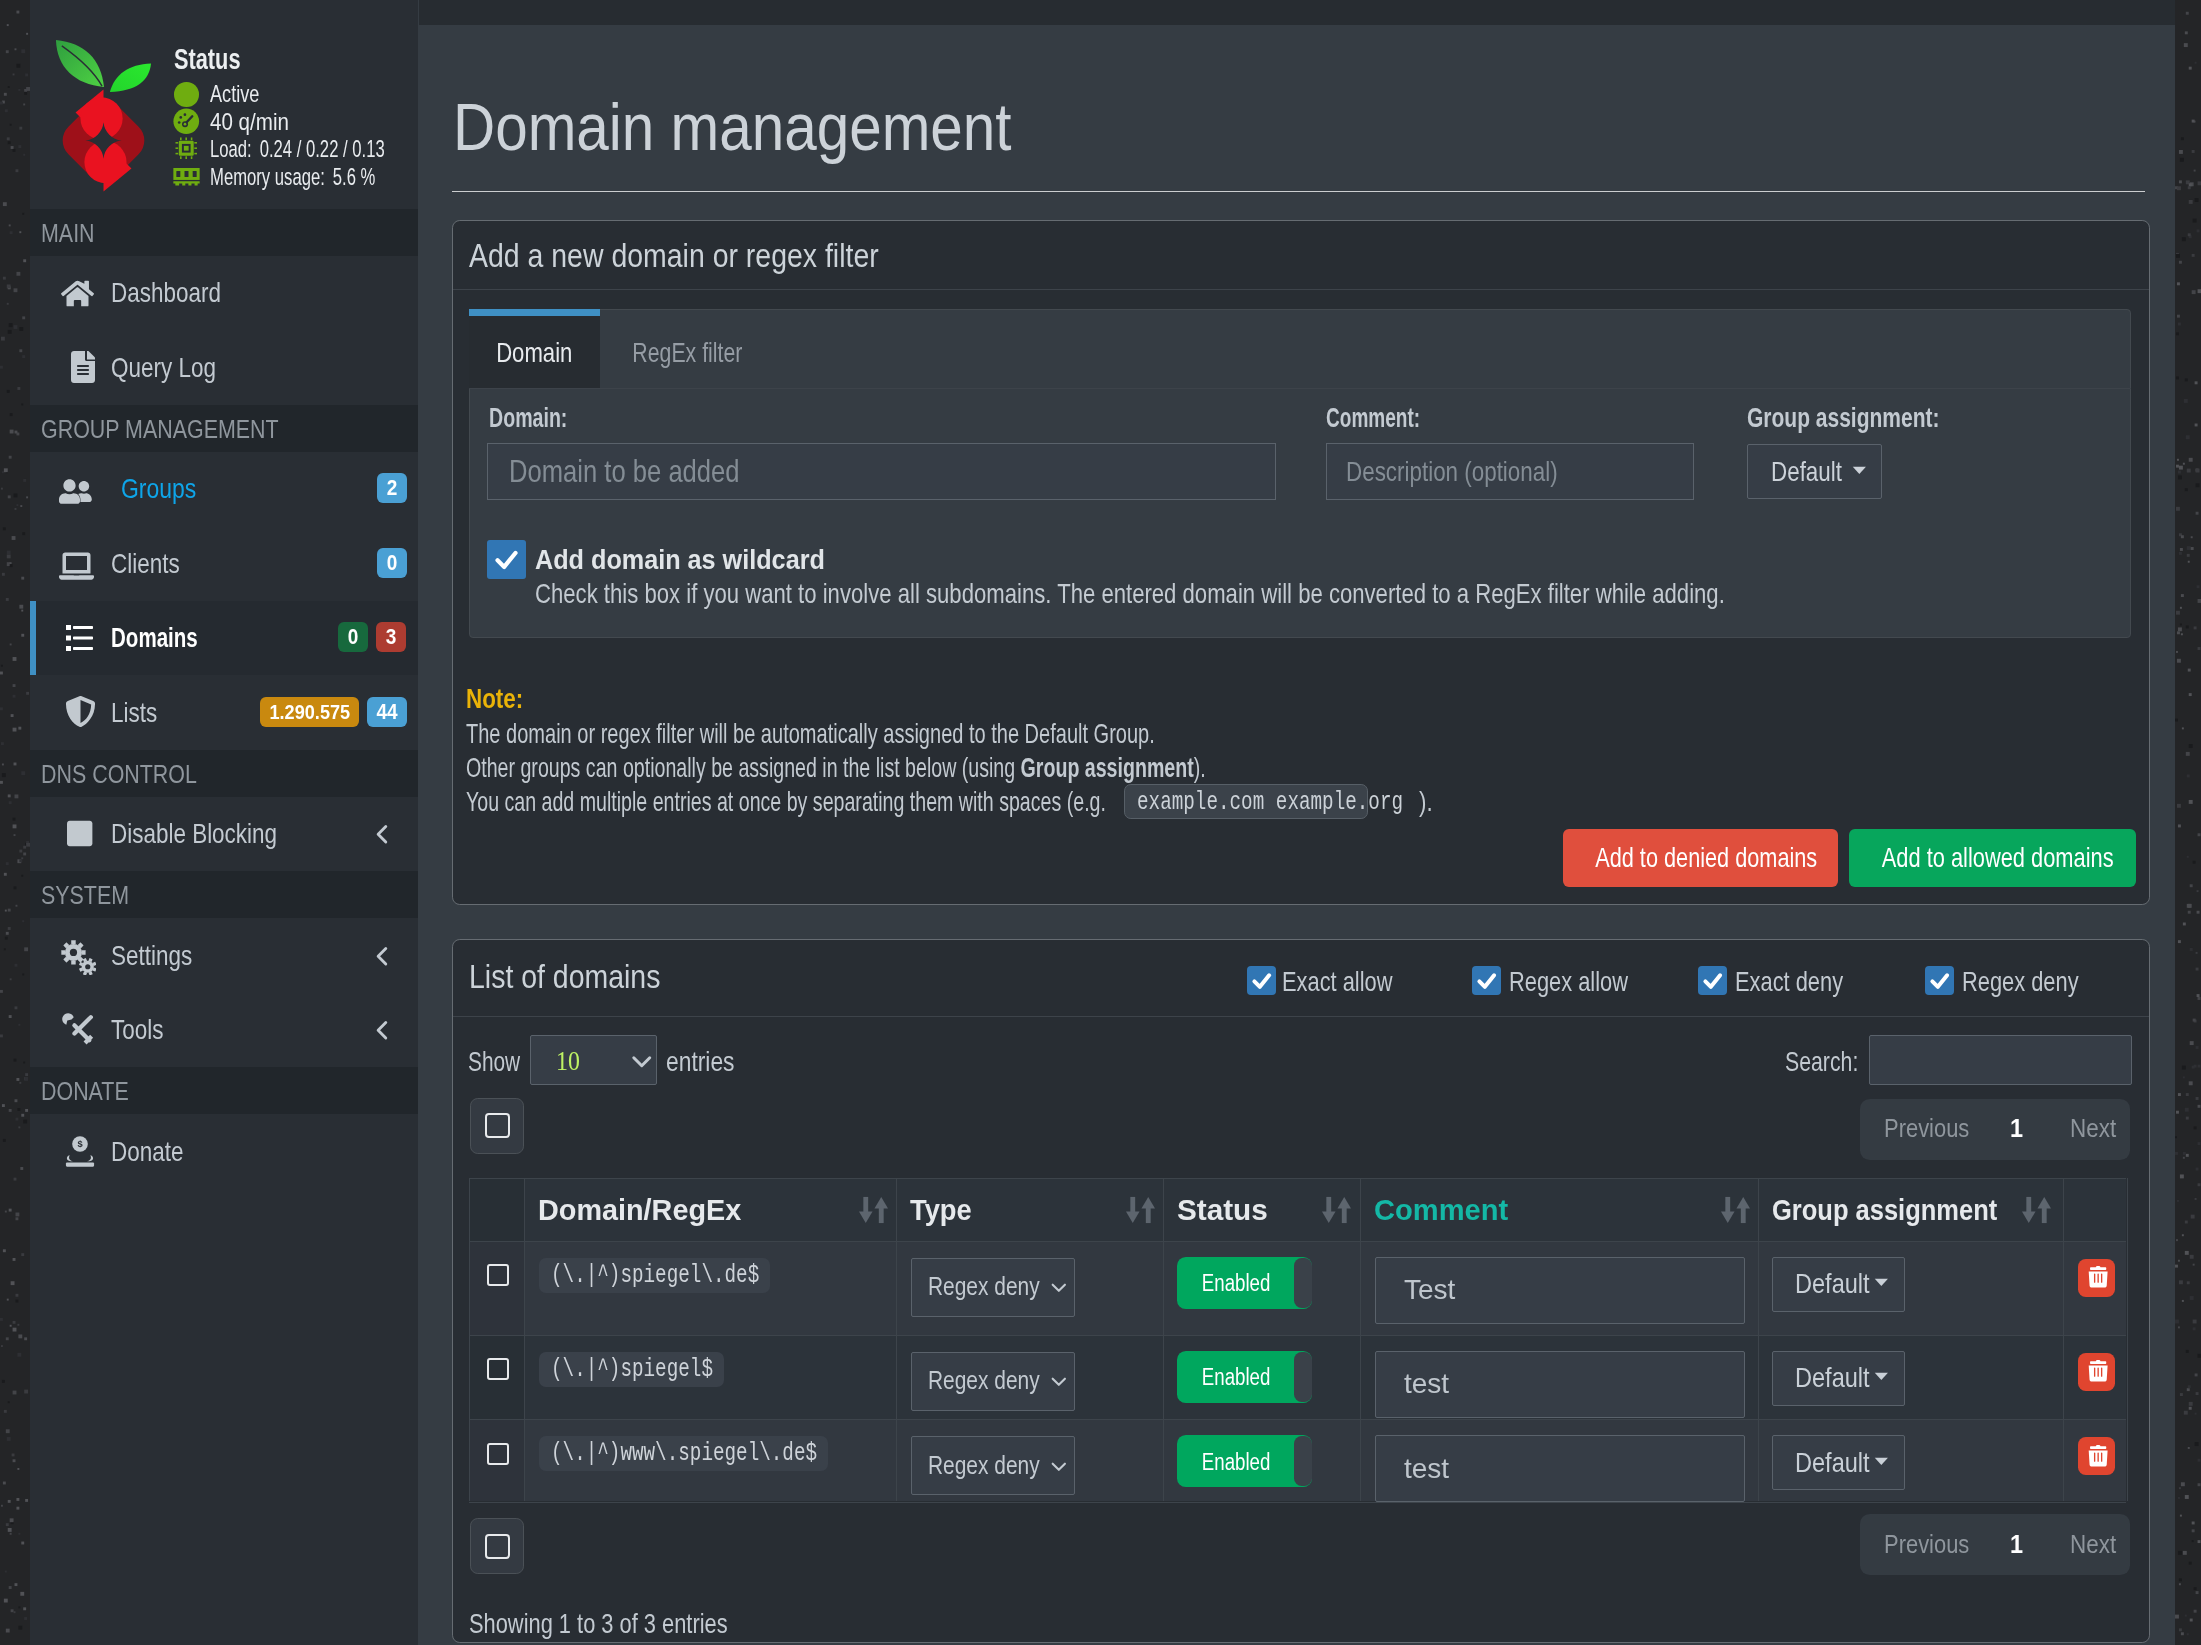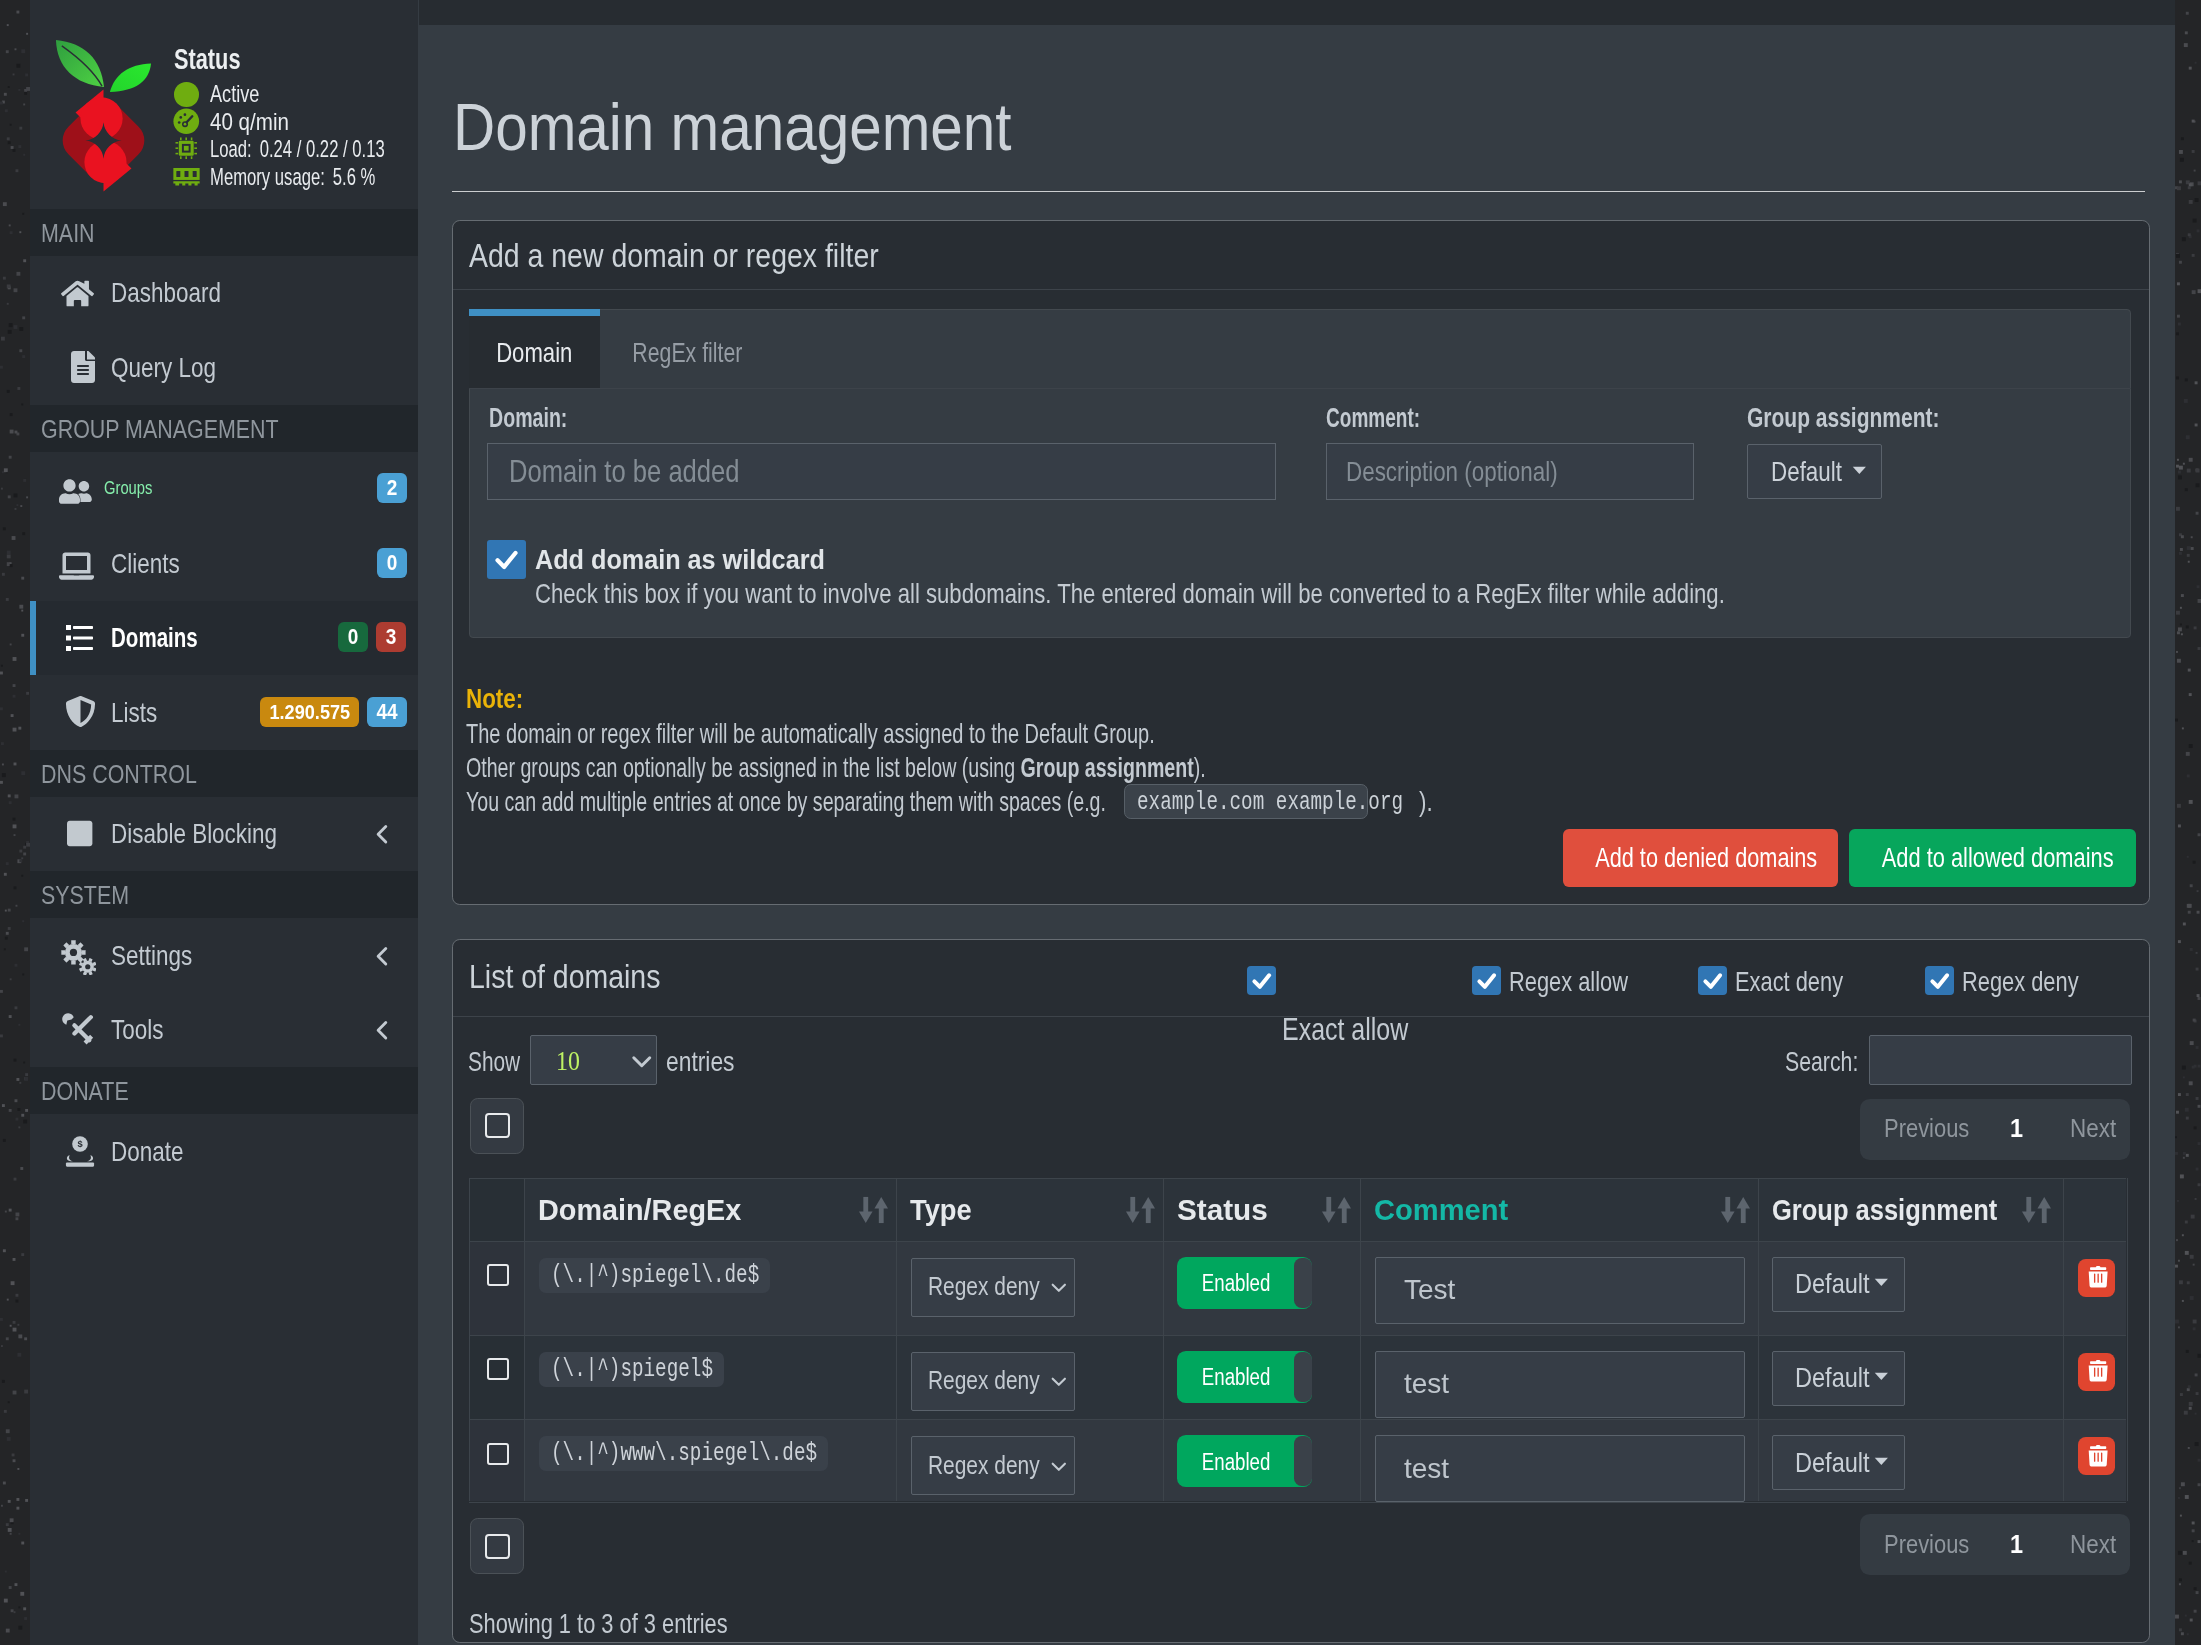--- a/index.html
+++ b/index.html
@@ -496,21 +496,21 @@
     </g>
   </svg>
 <div class="txt" style="left:111px;top:350px;font-size:27.4px;line-height:35px;color:#c3cad1;font-weight:normal;"><span style="transform:scaleX(0.82)">Query Log</span></div>
 <svg style="position:absolute;left:67px;top:351px" width="32" height="32" viewBox="0 0 384 512">
     <g fill="#c2c9cf">
       <path fill-rule="evenodd" d="M224 136V0H48C21 0 0 21 0 48v416c0 27 21 48 48 48h288c27 0 48-21 48-48V160H248c-13 0-24-11-24-24zm64 236c0 7-5 12-12 12H108c-7 0-12-5-12-12v-8c0-7 5-12 12-12h168c7 0 12 5 12 12zm0-64c0 7-5 12-12 12H108c-7 0-12-5-12-12v-8c0-7 5-12 12-12h168c7 0 12 5 12 12zm0-72v8c0 7-5 12-12 12H108c-7 0-12-5-12-12v-8c0-7 5-12 12-12h168c7 0 12 5 12 12zm96-114v14H256V0h14c6 0 12 2 17 7l90 90c5 5 7 11 7 17z"></path>
     </g>
   </svg>
 <div class="abs" style="left:30px;top:405px;width:388px;height:47px;background:#21262b"></div>
 <div class="txt" style="left:41px;top:413px;font-size:25.5px;line-height:33px;color:#8f969d;font-weight:normal;"><span style="transform:scaleX(0.84)">GROUP MANAGEMENT</span></div>
-<div class="txt" style="left:104px;top:471px;font-size:18px;line-height:35px;color:#86efac;font-weight:normal;"><span style="transform:scaleX(0.82)">Groups</span></div>
+<div class="txt" style="left:121px;top:471px;font-size:28px;line-height:35px;color:#0ea5e9;font-weight:normal;"><span style="transform:scaleX(0.82)">Groups</span></div>
 <svg style="position:absolute;left:59px;top:474px" width="35" height="35" viewBox="0 0 640 512">
     <g fill="#c2c9cf">
       <path d="M192 256c62 0 112-50 112-112S254 32 192 32 80 82 80 144s50 112 112 112zm77 32h-8c-21 10-44 16-69 16s-48-6-69-16h-8C52 288 0 340 0 403v29c0 27 22 48 48 48h288c27 0 48-21 48-48v-29c0-63-52-115-115-115zm187-32c53 0 96-43 96-96s-43-96-96-96-96 43-96 96 43 96 96 96zm48 32h-4c-14 5-29 8-44 8s-30-3-44-8h-4c-20 0-39 6-56 15 24 26 40 61 40 100v38c0 2 0 4-1 7h161c27 0 48-21 48-48 0-62-50-112-112-112z"></path>
     </g>
   </svg>
 <div class="txt ctr" style="left:377px;top:473px;width:30px;height:30px;background:#4aa0d4;border-radius:5.9px;color:#fff;font-size:21.6px;font-weight:bold;text-align:center;line-height:30px"><span style="transform:scaleX(0.88)">2</span></div>
 <div class="txt" style="left:111px;top:546px;font-size:27.4px;line-height:35px;color:#c3cad1;font-weight:normal;"><span style="transform:scaleX(0.82)">Clients</span></div>
 <svg style="position:absolute;left:59px;top:549px" width="35" height="35" viewBox="0 0 640 512">
     <g fill="#c2c9cf">
       <path fill-rule="evenodd" d="M624 416H382c-1 0-2 0-3 1-4 2-8 3-13 3h-92c-5 0-9-1-13-3-1-1-2-1-3-1H16c-9 0-16 7-16 16v16c0 26 22 48 48 48h544c26 0 48-22 48-48v-16c0-9-7-16-16-16zM576 48c0-26-22-48-48-48H112C86 0 64 22 64 48v336h512zm-64 272H128V64h384z"></path>
@@ -632,21 +632,21 @@
 <div class="txt" style="left:1419px;top:783px;font-size:28px;line-height:37px;color:#c3cad1;font-weight:normal;"><span style="transform:scaleX(0.8)">).</span></div>
 <div class="txt ctr" style="left:1563px;top:829px;width:275px;height:58px;line-height:58px;text-align:center;background:#e04f3d;border-radius:5.9px;color:#fff;font-size:28px"><span style="transform:scaleX(0.775)">Add to denied domains</span></div>
 <div class="txt ctr" style="left:1849px;top:829px;width:287px;height:58px;line-height:58px;text-align:center;background:#07a65c;border-radius:5.9px;color:#fff;font-size:28px"><span style="transform:scaleX(0.78)">Add to allowed domains</span></div>
 <div class="abs" style="left:452px;top:939px;width:1698px;height:704px;background:#282d33;border:1px solid #666c72;border-radius:7.8px"></div>
 <div class="txt" style="left:469px;top:954px;font-size:34px;line-height:45px;color:#ccd3d9;font-weight:normal;"><span style="transform:scaleX(0.837)">List of domains</span></div>
 <div class="abs" style="left:453px;top:1016px;width:1696px;height:1px;background:#3d434a"></div>
 <div class="abs" style="left:1247px;top:966px;width:29px;height:29px;background:#3176b4;border-radius:3.9px"></div>
 <svg style="position:absolute;left:1249px;top:968px" width="25.5" height="25.5" viewBox="0 0 512 512">
     <path d="M108 268 218 378 404 148" stroke="#fff" stroke-width="80" fill="none" stroke-linecap="round" stroke-linejoin="round"></path>
   </svg>
-<div class="txt" style="left:1282px;top:963px;font-size:32px;line-height:37px;color:#c3cad1;font-weight:normal;margin-top:48px;"><span style="transform:scaleX(0.78)">Exact allow</span></div>
+<div class="txt" style="left:1282px;top:963px;font-size:28px;line-height:37px;color:#c3cad1;font-weight:normal;"><span style="transform:scaleX(0.78)">Exact allow</span></div>
 <div class="abs" style="left:1472px;top:966px;width:29px;height:29px;background:#3176b4;border-radius:3.9px"></div>
 <svg style="position:absolute;left:1474px;top:968px" width="25.5" height="25.5" viewBox="0 0 512 512">
     <path d="M108 268 218 378 404 148" stroke="#fff" stroke-width="80" fill="none" stroke-linecap="round" stroke-linejoin="round"></path>
   </svg>
 <div class="txt" style="left:1509px;top:963px;font-size:28px;line-height:37px;color:#c3cad1;font-weight:normal;"><span style="transform:scaleX(0.78)">Regex allow</span></div>
 <div class="abs" style="left:1698px;top:966px;width:29px;height:29px;background:#3176b4;border-radius:3.9px"></div>
 <svg style="position:absolute;left:1700px;top:968px" width="25.5" height="25.5" viewBox="0 0 512 512">
     <path d="M108 268 218 378 404 148" stroke="#fff" stroke-width="80" fill="none" stroke-linecap="round" stroke-linejoin="round"></path>
   </svg>
 <div class="txt" style="left:1735px;top:963px;font-size:28px;line-height:37px;color:#c3cad1;font-weight:normal;"><span style="transform:scaleX(0.78)">Exact deny</span></div>

